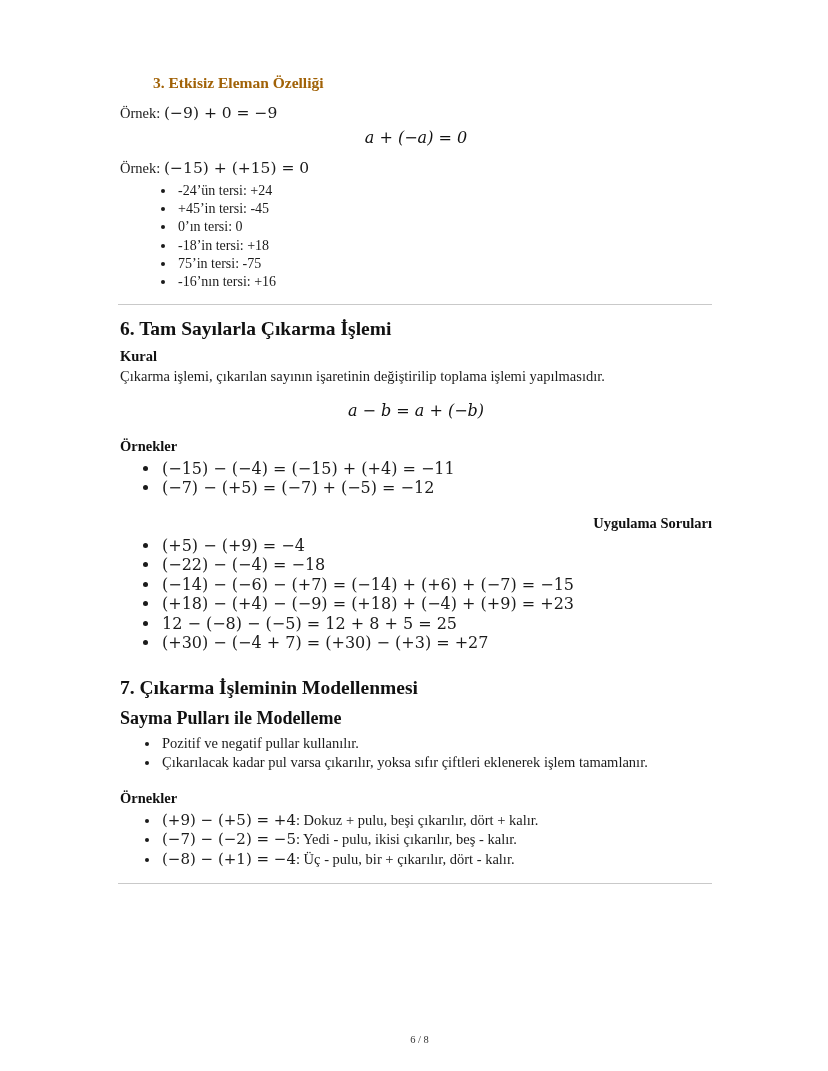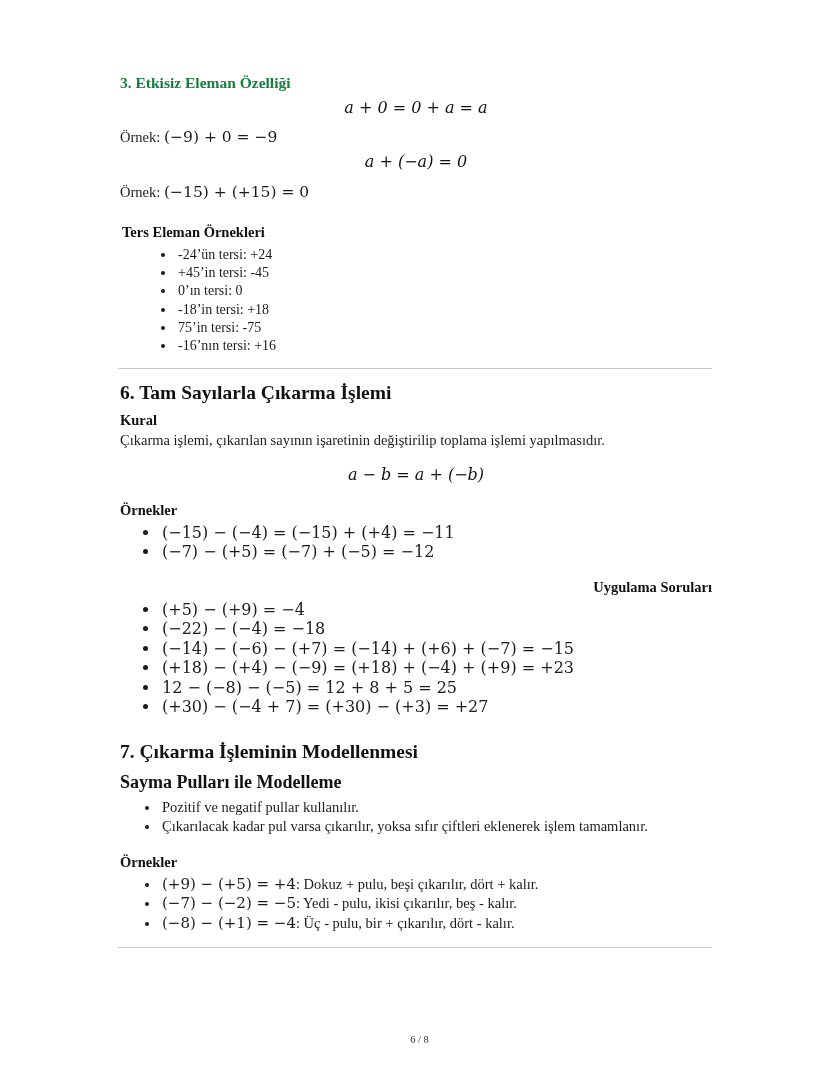--- a/index.html
+++ b/index.html
@@ -11,22 +11,23 @@
     font-family:"Liberation Serif", serif;
     color:#1b1b1b;
     overflow:hidden;
   }
   .content {
     position:absolute;
     left:120px; top:0;
     width:592px;
   }
   .h-small {
-    font-size:15.5px; font-weight:bold; color:#15803d;
+    font-size:15.5px; font-weight:bold; color:#a16207;
     line-height:1.2;
+    margin-left:33px;
   }
   .h-large {
     font-size:19.5px; font-weight:bold; color:#111;
     line-height:1.25;
   }
   .h-box {
     font-size:14.5px; font-weight:bold; color:#111;
   }
   .math { font-family:"DejaVu Serif", serif; }
   .formula {
@@ -64,33 +65,31 @@
     color:#333;
   }
 </style>
 </head>
 <body>
 
 <div class="page">
   <div class="content">
 
     <div class="h-small" style="margin-top:74px;">3. Etkisiz Eleman Özelliği</div>
-    <div class="formula math" style="margin-top:5px;">a + 0 = 0 + a = a</div>
     <div class="example-line" style="margin-top:11px;">
       <span class="label">Örnek:</span>
       <span class="math">(−9) + 0 = −9</span>
     </div>
 
     <div class="formula math" style="margin-top:6px;">a + (−a) = 0</div>
     <div class="example-line" style="margin-top:12px;">
       <span class="label">Örnek:</span>
       <span class="math">(−15) + (+15) = 0</span>
     </div>
 
-    <div class="h-box" style="margin-top:23px; margin-left:2px;">Ters Eleman Örnekleri</div>
     <ul class="plain-list" style="margin-top:5px; margin-left:56px;">
       <li>-24’ün tersi: +24</li>
       <li>+45’in tersi: -45</li>
       <li>0’ın tersi: 0</li>
       <li>-18’in tersi: +18</li>
       <li>75’in tersi: -75</li>
       <li>-16’nın tersi: +16</li>
     </ul>
 
     <hr class="rule" style="margin-top:12px; margin-left:-2px;">

